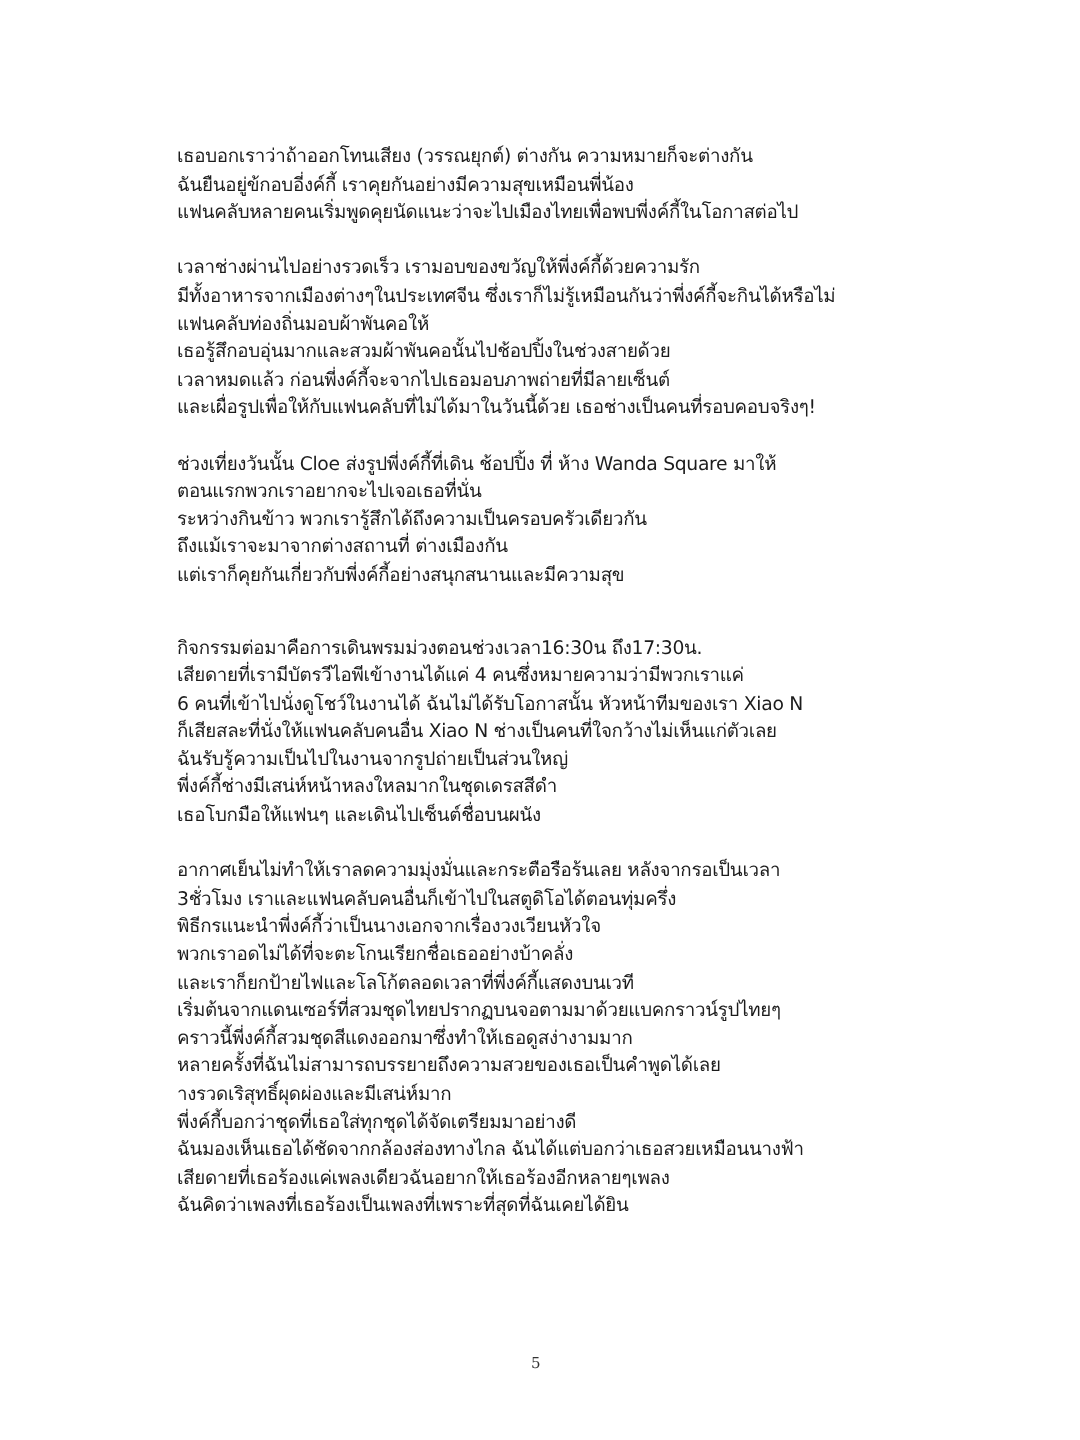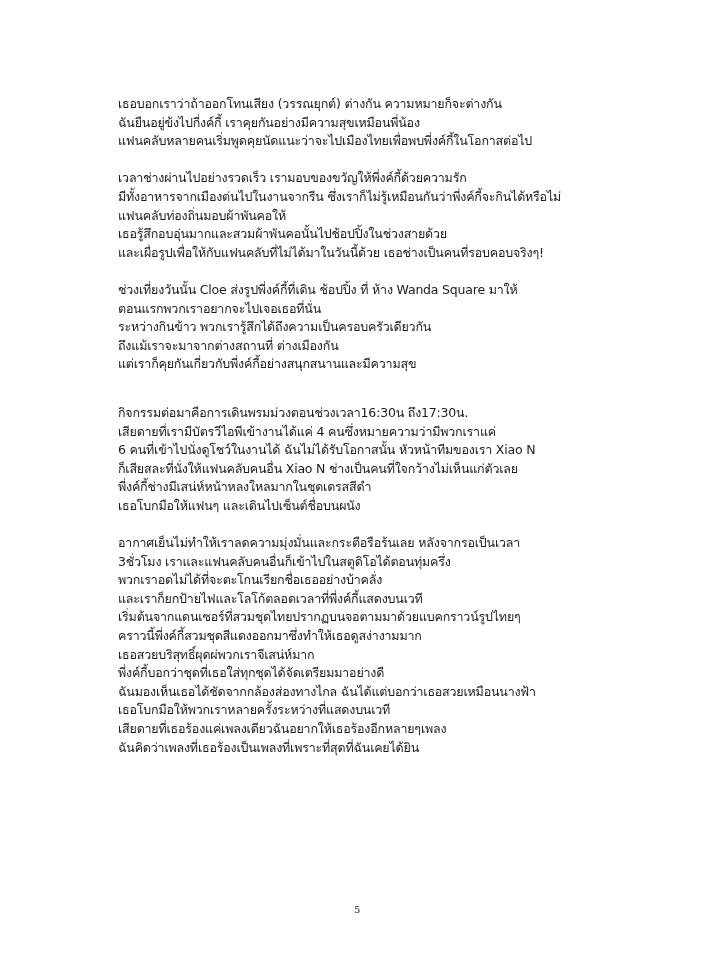--- a/index.html
+++ b/index.html
@@ -52,60 +52,63 @@
     }
   </style>
 </head>
 <body>
 
 <div class="page">
   <div class="body-text">
 
     <div class="para">
       <span class="line">เธอบอกเราว่าถ้าออกโทนเสียง (วรรณยุกต์) ต่างกัน ความหมายก็จะต่างกัน</span>
-      <span class="line">ฉันยืนอยู่ข้งไปกี่งค์กี้ เราคุยกันอย่างมีความสุขเหมือนพี่น้อง</span>
+      <span class="line">ฉันยืนอยู่ข้กอบอี่งค์กี้ เราคุยกันอย่างมีความสุขเหมือนพี่น้อง</span>
       <span class="line">แฟนคลับหลายคนเริ่มพูดคุยนัดแนะว่าจะไปเมืองไทยเพื่อพบพี่งค์กี้ในโอกาสต่อไป</span>
     </div>
 
     <div class="para">
       <span class="line">เวลาช่างผ่านไปอย่างรวดเร็ว เรามอบของขวัญให้พี่งค์กี้ด้วยความรัก</span>
-      <span class="line">มีทั้งอาหารจากเมืองต่นไปในงานจากรีน ซึ่งเราก็ไม่รู้เหมือนกันว่าพี่งค์กี้จะกินได้หรือไม่</span>
+      <span class="line">มีทั้งอาหารจากเมืองต่างๆในประเทศจีน ซึ่งเราก็ไม่รู้เหมือนกันว่าพี่งค์กี้จะกินได้หรือไม่</span>
       <span class="line">แฟนคลับท่องถิ่นมอบผ้าพันคอให้</span>
       <span class="line">เธอรู้สึกอบอุ่นมากและสวมผ้าพันคอนั้นไปช้อปปิ้งในช่วงสายด้วย</span>
+      <span class="line">เวลาหมดแล้ว ก่อนพี่งค์กี้จะจากไปเธอมอบภาพถ่ายที่มีลายเซ็นต์</span>
       <span class="line">และเผื่อรูปเพื่อให้กับแฟนคลับที่ไม่ได้มาในวันนี้ด้วย เธอช่างเป็นคนที่รอบคอบจริงๆ!</span>
     </div>
 
     <div class="para gap2">
       <span class="line">ช่วงเที่ยงวันนั้น  Cloe ส่งรูปพี่งค์กี้ที่เดิน ช้อปปิ้ง ที่ ห้าง Wanda Square มาให้</span>
       <span class="line">ตอนแรกพวกเราอยากจะไปเจอเธอที่นั่น</span>
       <span class="line">ระหว่างกินข้าว พวกเรารู้สึกได้ถึงความเป็นครอบครัวเดียวกัน</span>
       <span class="line">ถึงแม้เราจะมาจากต่างสถานที่ ต่างเมืองกัน</span>
       <span class="line">แต่เราก็คุยกันเกี่ยวกับพี่งค์กี้อย่างสนุกสนานและมีความสุข</span>
     </div>
 
     <div class="para">
       <span class="line">กิจกรรมต่อมาคือการเดินพรมม่วงตอนช่วงเวลา16:30น ถึง17:30น.</span>
       <span class="line">เสียดายที่เรามีบัตรวีไอพีเข้างานได้แค่ 4 คนซึ่งหมายความว่ามีพวกเราแค่</span>
       <span class="line">6 คนที่เข้าไปนั่งดูโชว์ในงานได้ ฉันไม่ได้รับโอกาสนั้น หัวหน้าทีมของเรา Xiao N</span>
       <span class="line">ก็เสียสละที่นั่งให้แฟนคลับคนอื่น Xiao N ช่างเป็นคนที่ใจกว้างไม่เห็นแก่ตัวเลย</span>
+      <span class="line">ฉันรับรู้ความเป็นไปในงานจากรูปถ่ายเป็นส่วนใหญ่</span>
       <span class="line">พี่งค์กี้ช่างมีเสน่ห์หน้าหลงใหลมากในชุดเดรสสีดำ</span>
       <span class="line">เธอโบกมือให้แฟนๆ และเดินไปเซ็นต์ชื่อบนผนัง</span>
     </div>
 
     <div class="para">
       <span class="line">อากาศเย็นไม่ทำให้เราลดความมุ่งมั่นและกระตือรือร้นเลย หลังจากรอเป็นเวลา</span>
       <span class="line">3ชั่วโมง เราและแฟนคลับคนอื่นก็เข้าไปในสตูดิโอได้ตอนทุ่มครึ่ง</span>
+      <span class="line">พิธีกรแนะนำพี่งค์กี้ว่าเป็นนางเอกจากเรื่องวงเวียนหัวใจ</span>
       <span class="line">พวกเราอดไม่ได้ที่จะตะโกนเรียกชื่อเธออย่างบ้าคลั่ง</span>
       <span class="line">และเราก็ยกป้ายไฟและโลโก้ตลอดเวลาที่พี่งค์กี้แสดงบนเวที</span>
       <span class="line">เริ่มต้นจากแดนเซอร์ที่สวมชุดไทยปรากฏบนจอตามมาด้วยแบคกราวน์รูปไทยๆ</span>
       <span class="line">คราวนี้พี่งค์กี้สวมชุดสีแดงออกมาซึ่งทำให้เธอดูสง่างามมาก</span>
-      <span class="line">เธอสวยบริสุทธิ์ผุดผ่พวกเราจีเสน่ห์มาก</span>
+      <span class="line">หลายครั้งที่ฉันไม่สามารถบรรยายถึงความสวยของเธอเป็นคำพูดได้เลย</span>
+      <span class="line">างรวดเริสุทธิ์ผุดผ่องและมีเสน่ห์มาก</span>
       <span class="line">พี่งค์กี้บอกว่าชุดที่เธอใส่ทุกชุดได้จัดเตรียมมาอย่างดี</span>
       <span class="line">ฉันมองเห็นเธอได้ชัดจากกล้องส่องทางไกล ฉันได้แต่บอกว่าเธอสวยเหมือนนางฟ้า</span>
-      <span class="line">เธอโบกมือให้พวกเราหลายครั้งระหว่างที่แสดงบนเวที</span>
       <span class="line">เสียดายที่เธอร้องแค่เพลงเดียวฉันอยากให้เธอร้องอีกหลายๆเพลง</span>
       <span class="line">ฉันคิดว่าเพลงที่เธอร้องเป็นเพลงที่เพราะที่สุดที่ฉันเคยได้ยิน</span>
     </div>
 
   </div>
 
   <div class="page-number">5</div>
 </div>
 
 </body></html>

